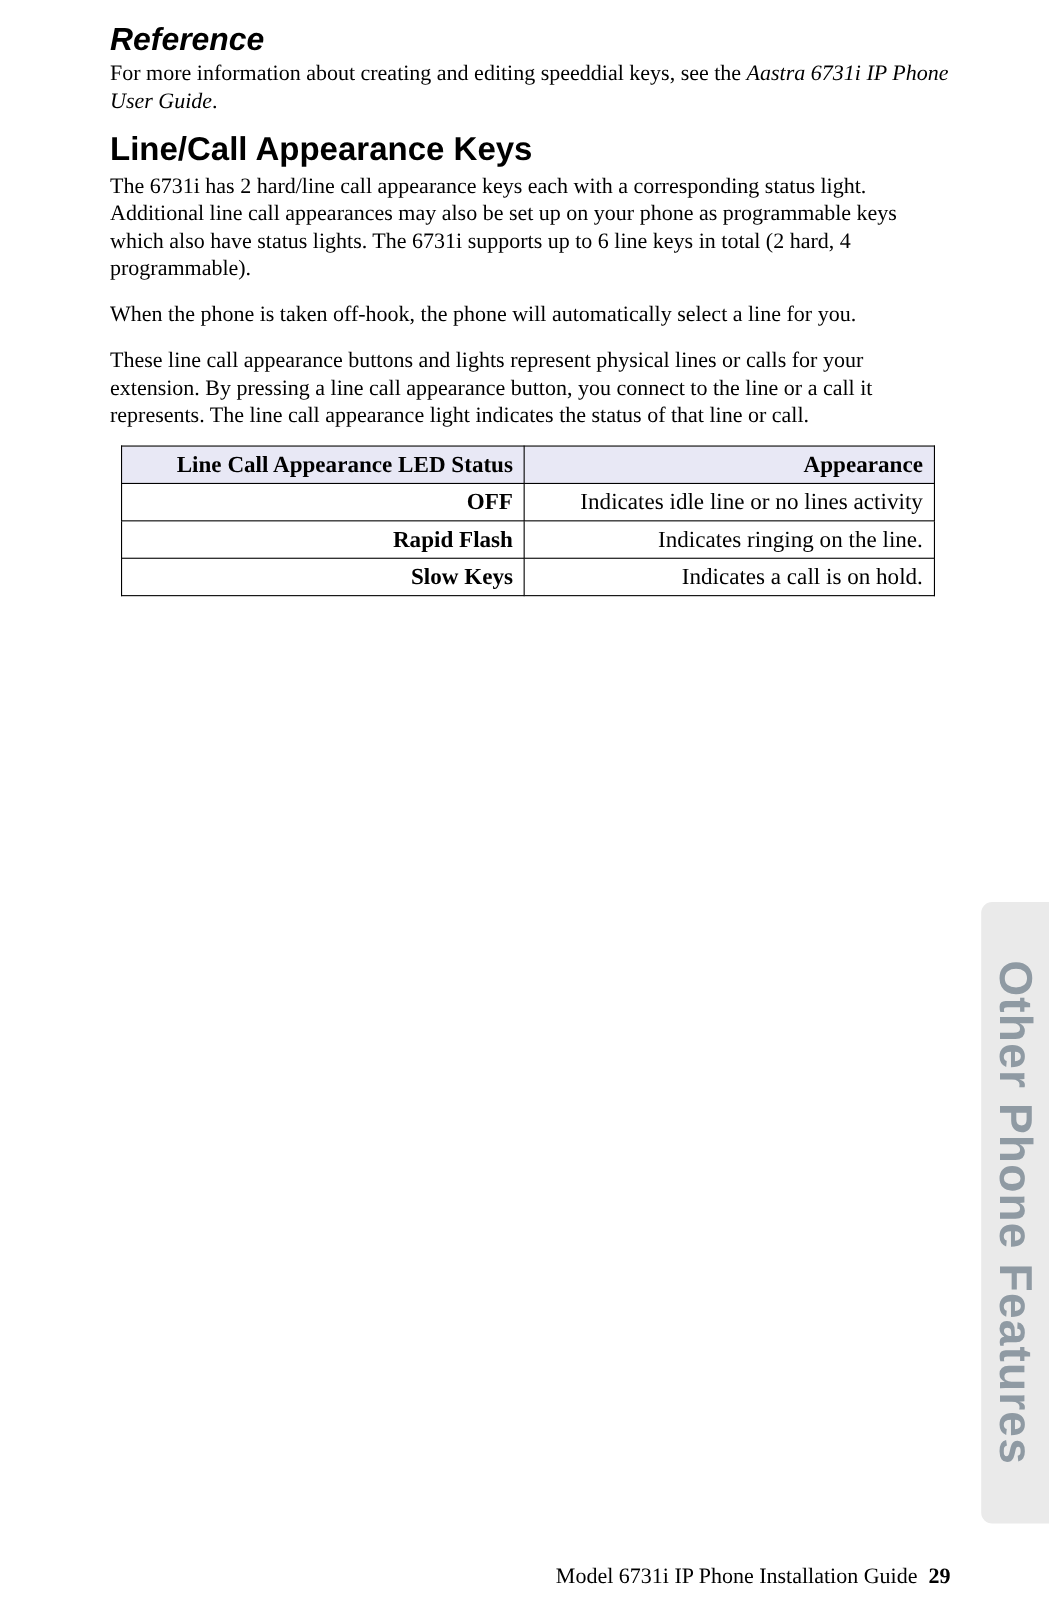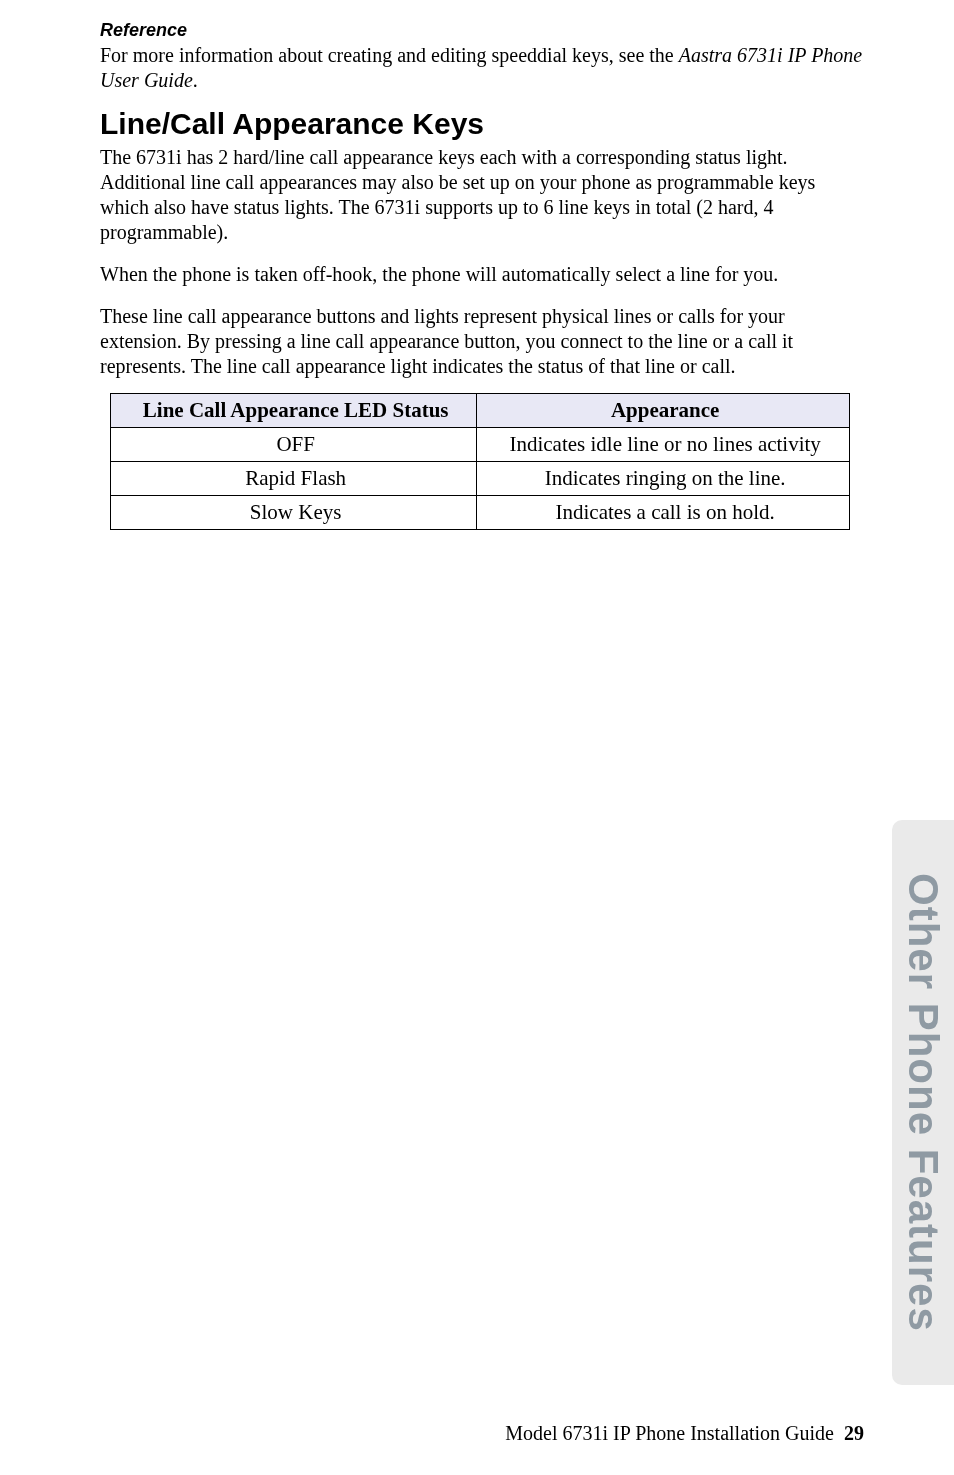--- a/index.html
+++ b/index.html
@@ -15,21 +15,21 @@
   }
   .page {
     padding: 20px 90px 0 100px;
     box-sizing: border-box;
     width: 954px;
   }
   .ref-heading {
     font-family: 'Trebuchet MS', 'Arial Black', sans-serif;
     font-weight: bold;
     font-style: italic;
-    font-size: 18px;
+    font-size: 29px;
     margin: 0 0 2px 0;
   }
   .body-text {
     font-size: 20px;
     line-height: 1.25;
     margin: 0 0 14px 0;
   }
   .italic { font-style: italic; }
   .section-heading {
     font-family: 'Trebuchet MS', Arial, sans-serif;
@@ -41,28 +41,28 @@
     border-collapse: collapse;
     width: 740px;
     margin-left: 10px;
     margin-top: 6px;
     margin-bottom: 18px;
   }
   th, td {
     border: 1px solid #000;
     padding: 4px 10px 4px 14px;
     font-size: 21px;
-    text-align: center;
+    text-align: right;
     vertical-align: top;
   }
   th {
     background: #e8e8f5;
     font-weight: bold;
   }
-  td.label { font-weight: normal; }
+  td.label { font-weight: bold; }
   .side-tab {
     position: absolute;
     right: 0;
     top: 820px;
     width: 62px;
     height: 565px;
     background: #eaeaea;
     border-top-left-radius: 10px;
     border-bottom-left-radius: 10px;
     display: flex;

